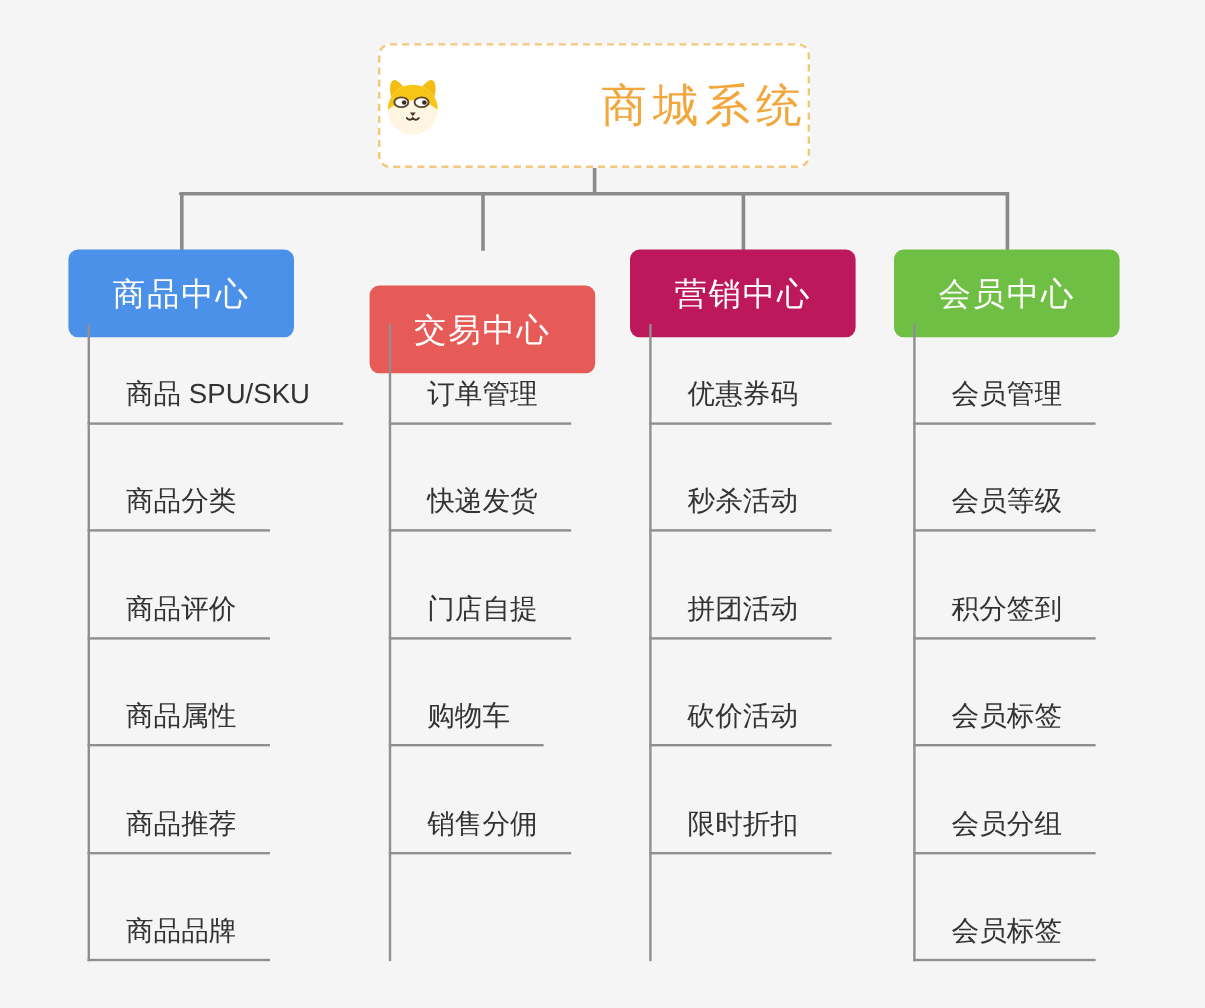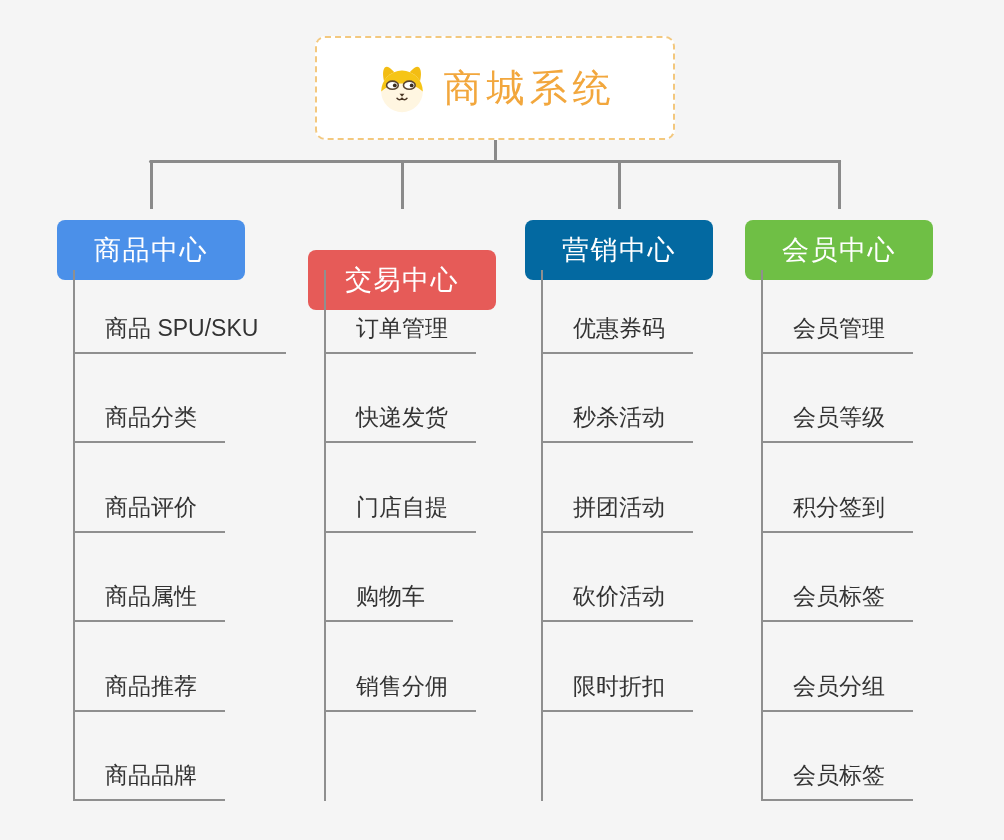--- a/index.html
+++ b/index.html
@@ -6,38 +6,38 @@
   .canvas {
     position:relative; width:1004px; height:840px; background:#f5f5f5;
     font-family:"Liberation Sans","DejaVu Sans",sans-serif; overflow:hidden;
   }
   .line { position:absolute; background:#8a8a8a; }
 
   
   .root {
     position:absolute; left:315px; top:36px; width:360px; height:104px;
     box-sizing:border-box; background:#ffffff; border:2px dashed #f3c87e;
-    border-radius:10px; display:flex; align-items:center; justify-content:center; gap:15px;
+    border-radius:10px; display:flex; align-items:center; justify-content:space-between; gap:15px;
   }
   .root-icon { display:flex; width:54px; height:54px; }
   .root-label { font-size:38px; letter-spacing:5px; color:#f2a73d; font-weight:500; white-space:nowrap; }
 
   
   .root-stub { left:493.5px; top:140px; width:3px; height:21px; }
   .h-rail    { left:149px;   top:160px; width:692px; height:3px; border-radius:2px; }
 
   
   .branch { position:absolute; top:160px; width:188px; }
   .branch.b1 { left:57px; }
   .branch.b2 { left:308px; }
   .branch.b3 { left:525px; }
   .branch.b4 { left:745px; }
   .branch-stub { left:50%; margin-left:-1.5px; top:0; width:3px; height:49px; }
   .branch-box {
-    position:absolute; top:60px; left:0; width:188px; height:60px; border-radius:8px;
+    position:absolute; top:48px; left:0; width:188px; height:73px; border-radius:8px;
     display:flex; align-items:center; justify-content:center;
   }
   .branch-label { color:#ffffff; font-size:27px; letter-spacing:1.5px; white-space:nowrap; }
   .branch-trunk { left:16px; top:110px; width:2px; height:531px; background:#8f8f8f; }
   .children { position:absolute; left:16px; top:104px; }
   .child-row { height:89.5px; display:flex; align-items:flex-end; }
   .child-item {
     border-bottom:2px solid #8f8f8f; padding:0 28px 8px 32px;
     font-size:23px; color:#333333; white-space:nowrap;
   }
@@ -116,21 +116,21 @@
         <div class="child-item">购物车</div>
       </div>
         <div class="child-row">
         <div class="child-item">销售分佣</div>
       </div>
       </div>
   </div>
 
   <div class="branch b3">
     <div class="line branch-stub"></div>
-    <div class="branch-box" style="background: #0369a1;">
+    <div class="branch-box" style="background: #be185d;">
       <span class="branch-label">营销中心</span>
     </div>
     <div class="line branch-trunk"></div>
     <div class="children">
         <div class="child-row">
         <div class="child-item">优惠券码</div>
       </div>
         <div class="child-row">
         <div class="child-item">秒杀活动</div>
       </div>

